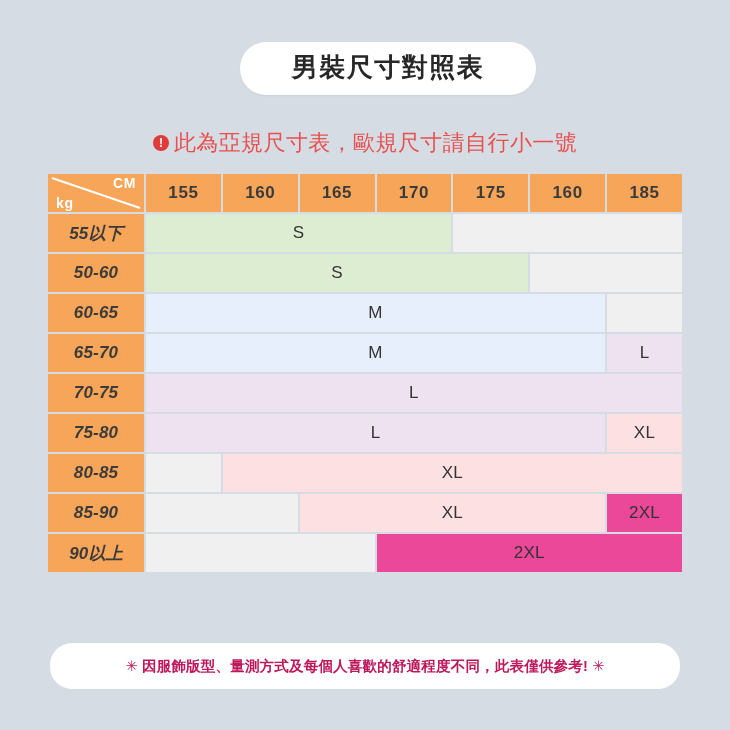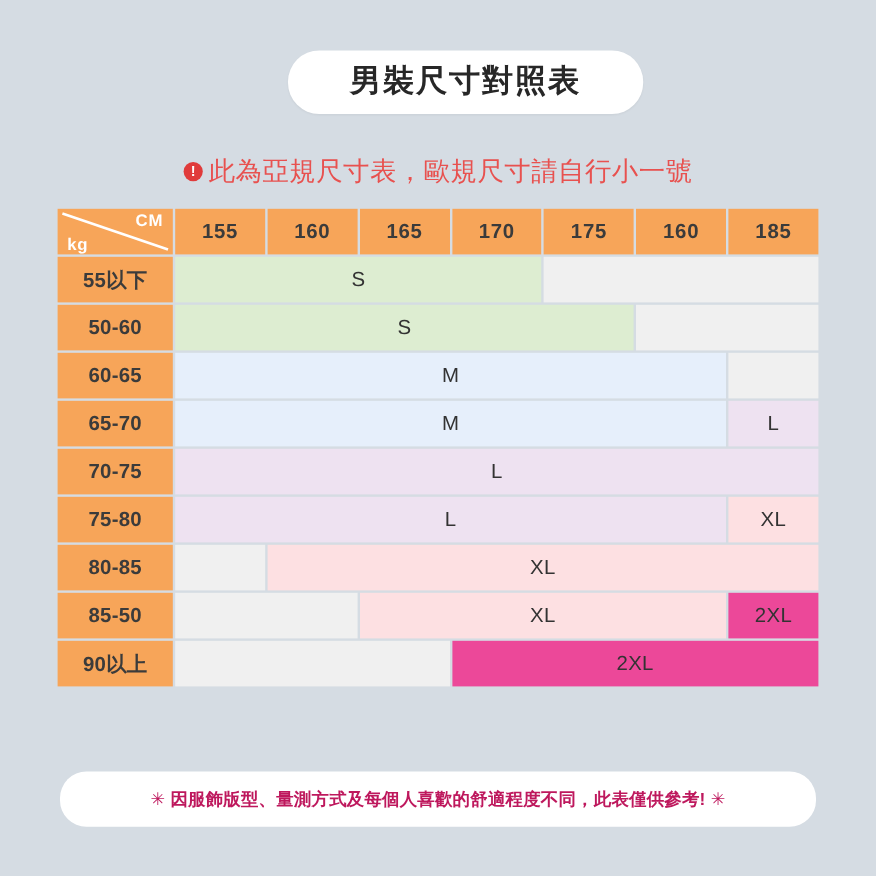--- a/index.html
+++ b/index.html
@@ -138,20 +138,21 @@
     left: 8px;
     bottom: 1px;
     font-size: 14px;
     font-weight: bold;
     color: #ffffff;
     text-align: center;
   }
   .row-head {
     font-size: 18px;
     letter-spacing: 0.2px;
+    font-style: italic;
   }
 
   .cell-empty  { background: #f0f0f0; }
   .cell-s      { background: #ddedd1; }
   .cell-m      { background: #e6effb; }
   .cell-l      { background: #eee2f1; }
   .cell-xl     { background: #fde0e2; }
   .cell-2xl    { background: #ec4899; }
 
   .size-label {
@@ -254,21 +255,21 @@
             <td class="row-head">75-80</td>
             <td class="cell-l" colspan="6"><span class="size-label">L</span></td>
             <td class="cell-xl" colspan="1"><span class="size-label">XL</span></td>
           </tr>
           <tr>
             <td class="row-head">80-85</td>
             <td class="cell-empty" colspan="1"></td>
             <td class="cell-xl" colspan="6"><span class="size-label">XL</span></td>
           </tr>
           <tr>
-            <td class="row-head">85-50</td>
+            <td class="row-head">85-90</td>
             <td class="cell-empty" colspan="2"></td>
             <td class="cell-xl" colspan="4"><span class="size-label">XL</span></td>
             <td class="cell-2xl" colspan="1"><span class="size-label">2XL</span></td>
           </tr>
           <tr>
             <td class="row-head">90以上</td>
             <td class="cell-empty" colspan="3"></td>
             <td class="cell-2xl" colspan="4"><span class="size-label">2XL</span></td>
           </tr>
         </tbody>

